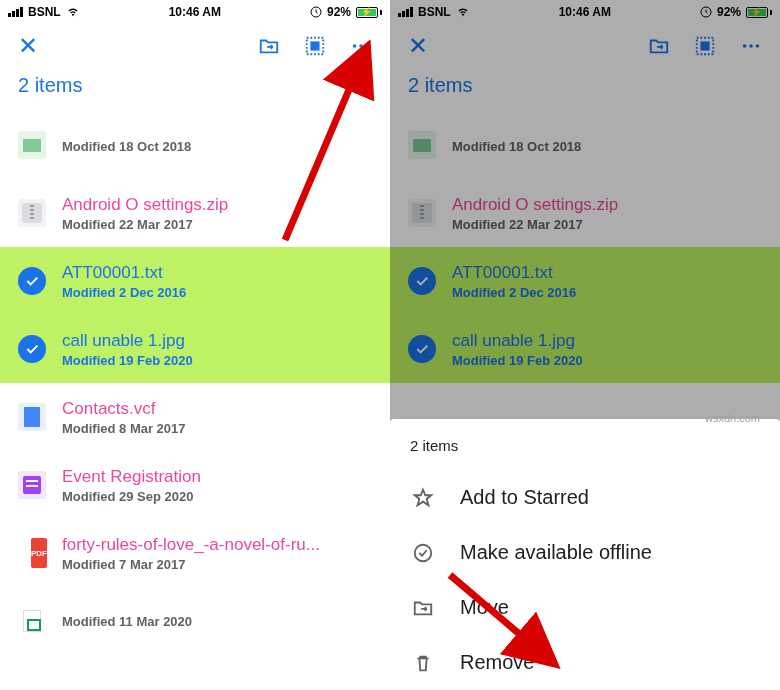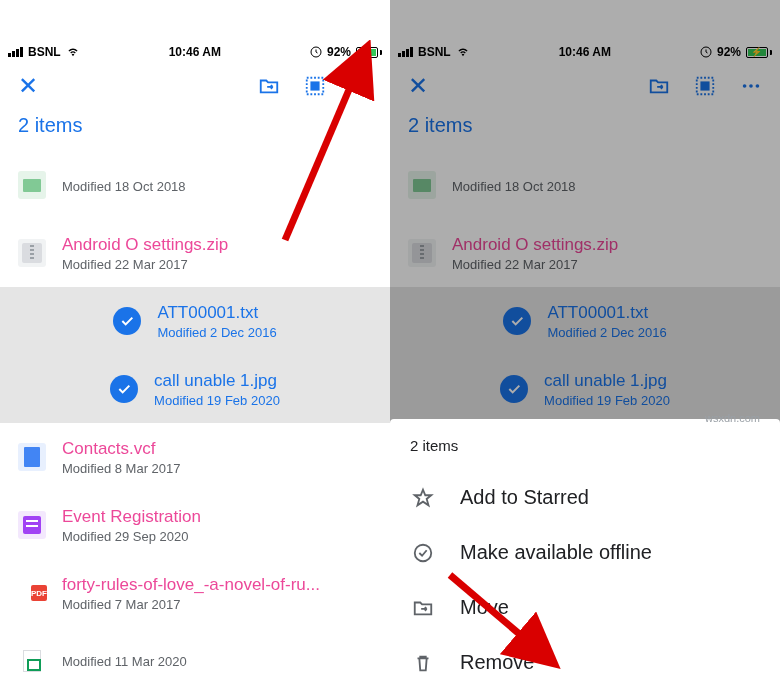--- a/index.html
+++ b/index.html
@@ -25,21 +25,20 @@
   }
   .status-bar {
     height: 22px;
     display: flex;
     align-items: center;
     justify-content: space-between;
     padding: 2px 8px 0;
     font-size: 12px;
     font-weight: 600;
     color: #000;
-    margin-top: 40px;
   }
   .sb-left, .sb-right { display: flex; align-items: center; gap: 5px; }
   .sb-center { font-weight: 600; }
   .signal {
     display: flex; gap: 1px; align-items: flex-end;
   }
   .signal span {
     width: 3px; background: #000; display: block;
   }
   .signal span:nth-child(1){height:4px;}
@@ -77,22 +76,21 @@
 
   .file-list { }
   .file-row {
     display:flex;
     align-items:center;
     gap:16px;
     padding: 12px 18px;
     min-height: 68px;
   }
   .file-row.selected {
-    background:#e5e5e5;
-    justify-content:center;
+    background:#bef264;
   }
   .file-ic {
     width:28px; height:28px; flex:0 0 28px;
     border-radius:3px;
     display:flex; align-items:center; justify-content:center;
     font-size:14px;
   }
   .sel-check {
     width:28px; height:28px; flex:0 0 28px;
     border-radius:50%;
@@ -106,35 +104,36 @@
     color:#ec4899;
     white-space:nowrap;
     overflow:hidden;
     text-overflow:ellipsis;
     max-width: 300px;
   }
   .file-row.selected .fname { color:#1a73e8; }
   .fmod {
     font-size:13px;
     color:#5f6368;
+    font-weight:bold;
   }
   .file-row.selected .fmod { color:#1a73e8; }
   .ic-folder { background:#e6f4ea;}
   .ic-folder-inner{width:18px;height:13px;background:#81c995;border-radius:1px;}
   .ic-zip { background:#f1f3f4;}
   .ic-zip-inner{width:20px;height:20px;background:#dadce0;border-radius:2px;position:relative;}
   .ic-zip-inner:after{content:"";position:absolute;left:8px;top:2px;width:4px;height:16px;background:repeating-linear-gradient(#9aa0a6 0 2px,#dadce0 2px 4px);}
   .ic-doc-blue { background:#e8f0fe;}
   .ic-doc-blue-inner{width:16px;height:20px;background:#4285f4;border-radius:1px;}
   .ic-form { background:#f3e8fd;}
   .ic-form-inner{width:18px;height:18px;background:#a142f4;border-radius:2px;position:relative;}
   .ic-form-inner:before{content:"";position:absolute;left:3px;right:3px;top:4px;height:2px;background:#fff;}
   .ic-form-inner:after{content:"";position:absolute;left:3px;right:3px;top:9px;height:2px;background:#fff;}
   .ic-pdf {}
-  .ic-pdf-inner{width:24px;height:16px;background:#ea4335;border-radius:2px;display:flex;align-items:center;justify-content:center;color:#fff;font-size:8px;font-weight:700;margin-left:14px;}
+  .ic-pdf-inner{width:24px;height:30px;background:#ea4335;border-radius:2px;display:flex;align-items:center;justify-content:center;color:#fff;font-size:8px;font-weight:700;margin-left:14px;}
   .ic-sheet{}
   .ic-sheet-inner{width:18px;height:22px;background:#fff;border:1px solid #dadce0;position:relative;}
   .ic-sheet-inner:after{content:"";position:absolute;left:3px;top:8px;width:10px;height:8px;border:2px solid #0f9d58;}
 
   
   .dim {
     position:absolute; inset:0; background:rgba(0,0,0,0.32);
   }
   .sheet {
     position:absolute;

